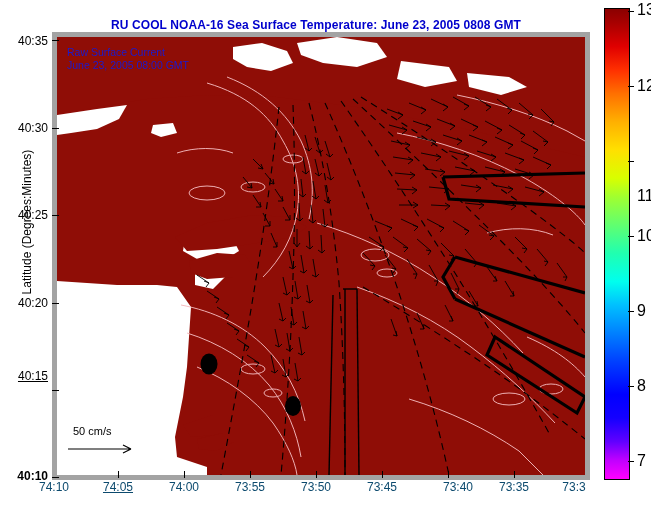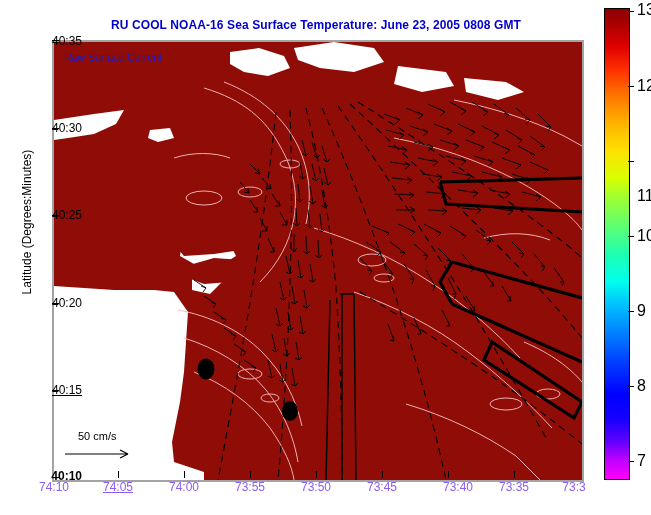--- a/index.html
+++ b/index.html
@@ -7,39 +7,39 @@
        font-family:"Liberation Sans",sans-serif;}
 
   #stage{position:absolute;left:0;top:0;width:651px;height:515px;background:#fff;}
 
   
   #title{position:absolute;left:52px;top:18px;width:528px;text-align:center;
          color:#0000cc;font-weight:bold;font-size:12px;letter-spacing:.1px;
          white-space:nowrap;}
 
   
-  #plot{position:absolute;left:52px;top:40px;width:528px;height:438px;
-        border:2px solid #a3a3a3;background:#ffffff;overflow:hidden;}
+  #plot{position:absolute;left:52px;top:32px;width:528px;height:438px;
+        border:5px solid #a3a3a3;background:#ffffff;overflow:hidden;}
 
   .svgfull{position:absolute;left:0;top:0;width:528px;height:438px;}
 
   
   #annot{position:absolute;left:10px;top:9px;color:#1a1ad0;font-size:10.5px;
          line-height:13px;white-space:nowrap;}
 
   
   #velkey{position:absolute;left:8px;top:388px;color:#000;font-size:11px;}
-  #velkey .lbl{margin-left:16px;}
+  #velkey .lbl{margin-left:8px;}
 
   
   .tick{position:absolute;background:#000;}
-  .xtl{position:absolute;top:480px;font-size:12px;color:#8b5cf6;
+  .xtl{position:absolute;top:480px;font-size:12px;color:#0c4a6e;
        transform:translateX(-50%);white-space:nowrap;}
   .ytl{position:absolute;left:48px;font-size:12px;color:#000;
-       transform:translate(-100%,-50%);white-space:nowrap;margin-left:34px;}
+       transform:translate(-100%,-50%);white-space:nowrap;}
   #xaxlabel{position:absolute;left:52px;top:496px;width:528px;text-align:center;
             font-size:12px;color:#000;}
   #yaxlabel{position:absolute;left:-88px;top:215px;width:230px;text-align:center;
             font-size:12px;color:#000;transform:rotate(-90deg);
             transform-origin:50% 50%;}
 
   
   #cbar{position:absolute;left:604px;top:8px;width:24px;height:470px;
         border:1px solid #000;
         background:linear-gradient(to top,
@@ -262,20 +262,21 @@
         <path d="M480,212 l11,13 M491,225 l-4,-1 M491,225 l-3,4"></path>
         <path d="M500,226 l10,14 M510,240 l-4,0 M510,240 l-2,4"></path>
       </g>
 
       <ellipse cx="152" cy="327" rx="8.5" ry="10.5" fill="#000"></ellipse>
       <ellipse cx="236" cy="369" rx="8" ry="10" fill="#000"></ellipse>
     </svg>
 
     <div id="annot">
       <div>Raw Surface Current</div>
+      <div>June 23, 2005 08:00 GMT</div>
     </div>
 
     <div id="velkey">
       <div class="lbl">50 cm/s</div>
       <svg width="78" height="20">
         <path d="M3,12 L66,12 M66,12 L58,8 M66,12 L58,16" stroke="#000" stroke-width="1.2" fill="none"></path>
       </svg>
     </div>
   </div>
 
@@ -301,21 +302,21 @@
   <div class="xtl" style="left:316px;">73:50</div>
   <div class="xtl" style="left:382px;">73:45</div>
   <div class="xtl" style="left:448px;margin-left:10px;">73:40</div>
   <div class="xtl" style="left:514px;">73:35</div>
   <div class="xtl" style="left:574px;">73:3</div>
 
   <div class="ytl" style="top:41px;">40:35</div>
   <div class="ytl" style="top:128px;">40:30</div>
   <div class="ytl" style="top:215px;">40:25</div>
   <div class="ytl" style="top:303px;">40:20</div>
-  <div class="ytl" style="top:390px;text-decoration:underline;">40:15</div>
+  <div class="ytl" style="top:376px;text-decoration:underline;">40:15</div>
   <div class="ytl" style="top:476px;font-weight:bold;">40:10</div>
 
   <div id="yaxlabel">Latitude (Degrees:Minutes)</div>
 
   <div id="cbar"></div>
 
   <div class="cbtick" style="top:11px;"></div>
   <div class="cbtick" style="top:86px;"></div>
   <div class="cbtick" style="top:161px;"></div>
   <div class="cbtick" style="top:236px;"></div>

